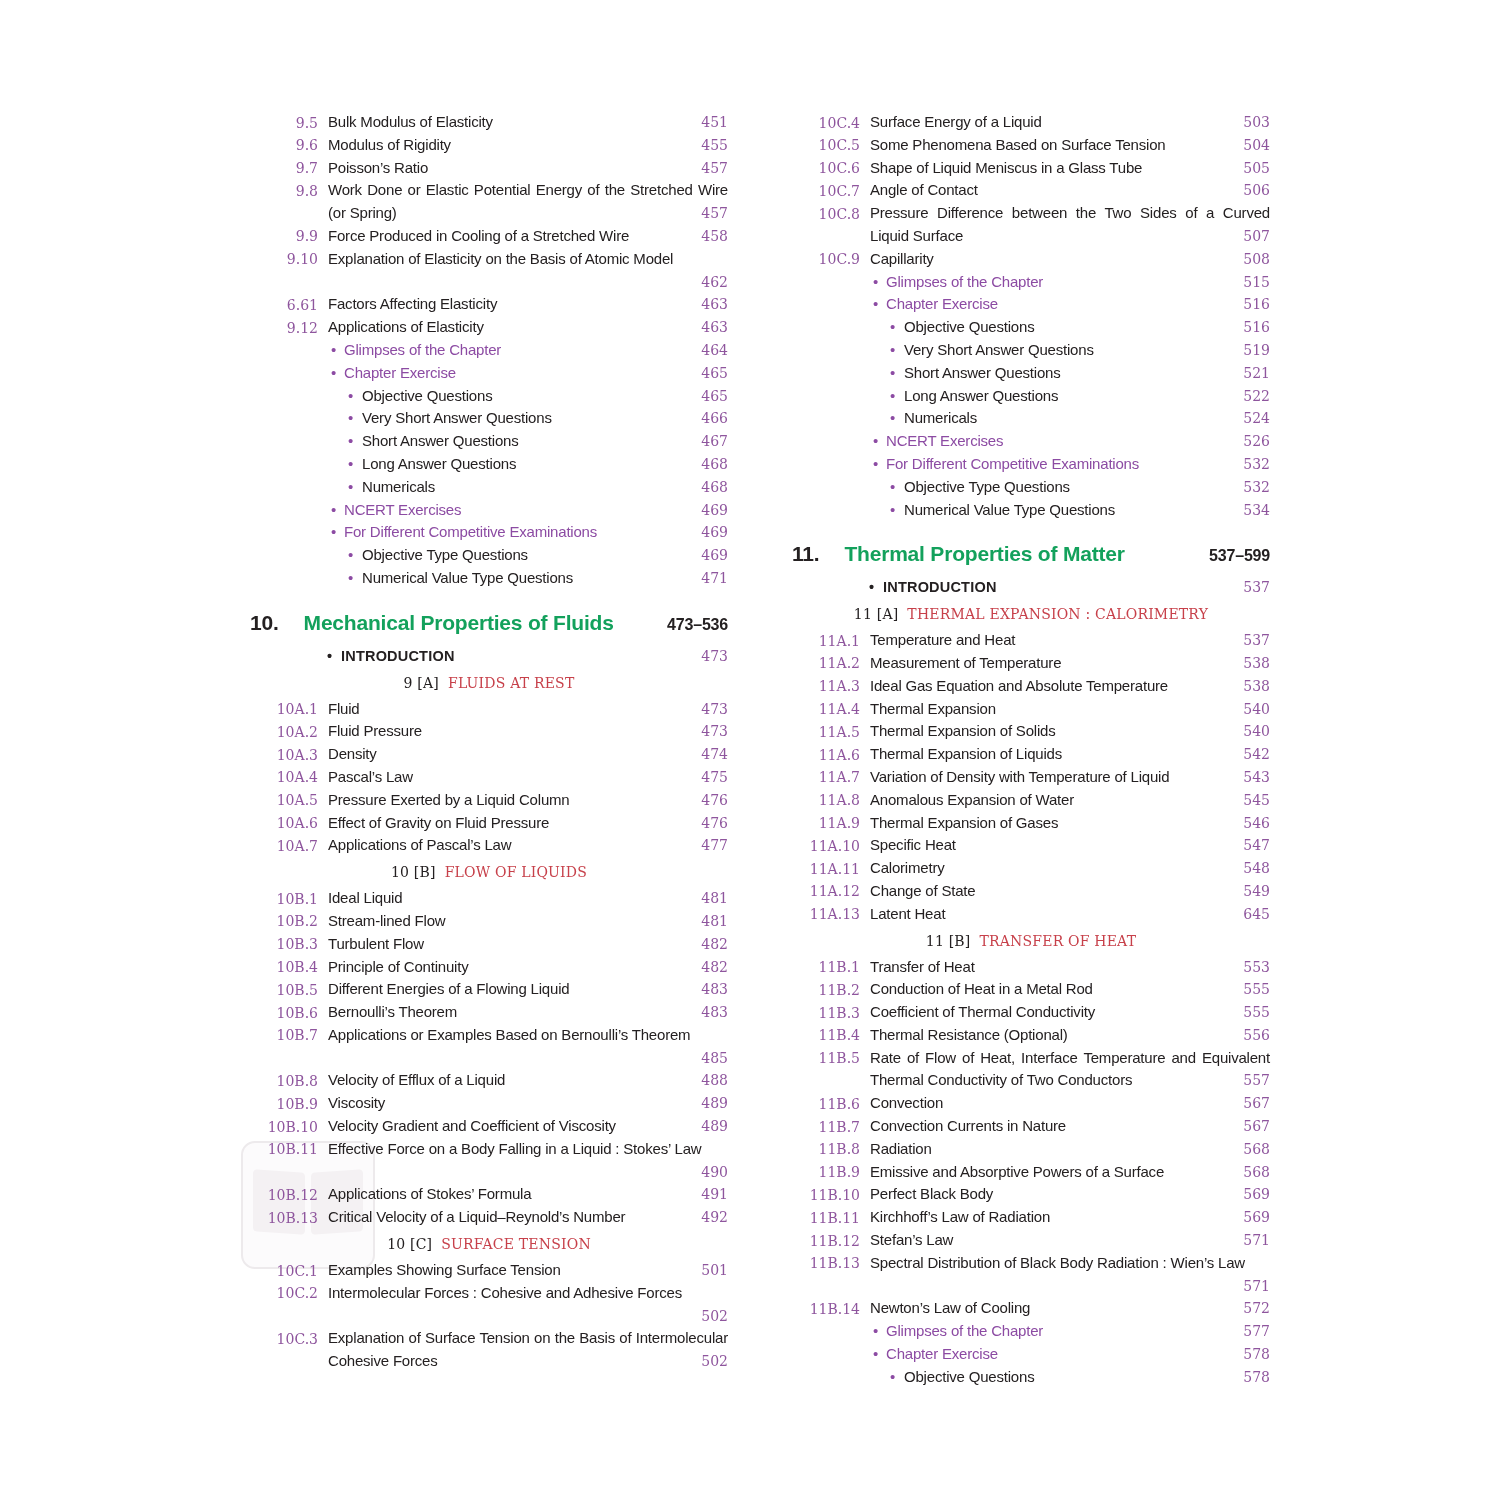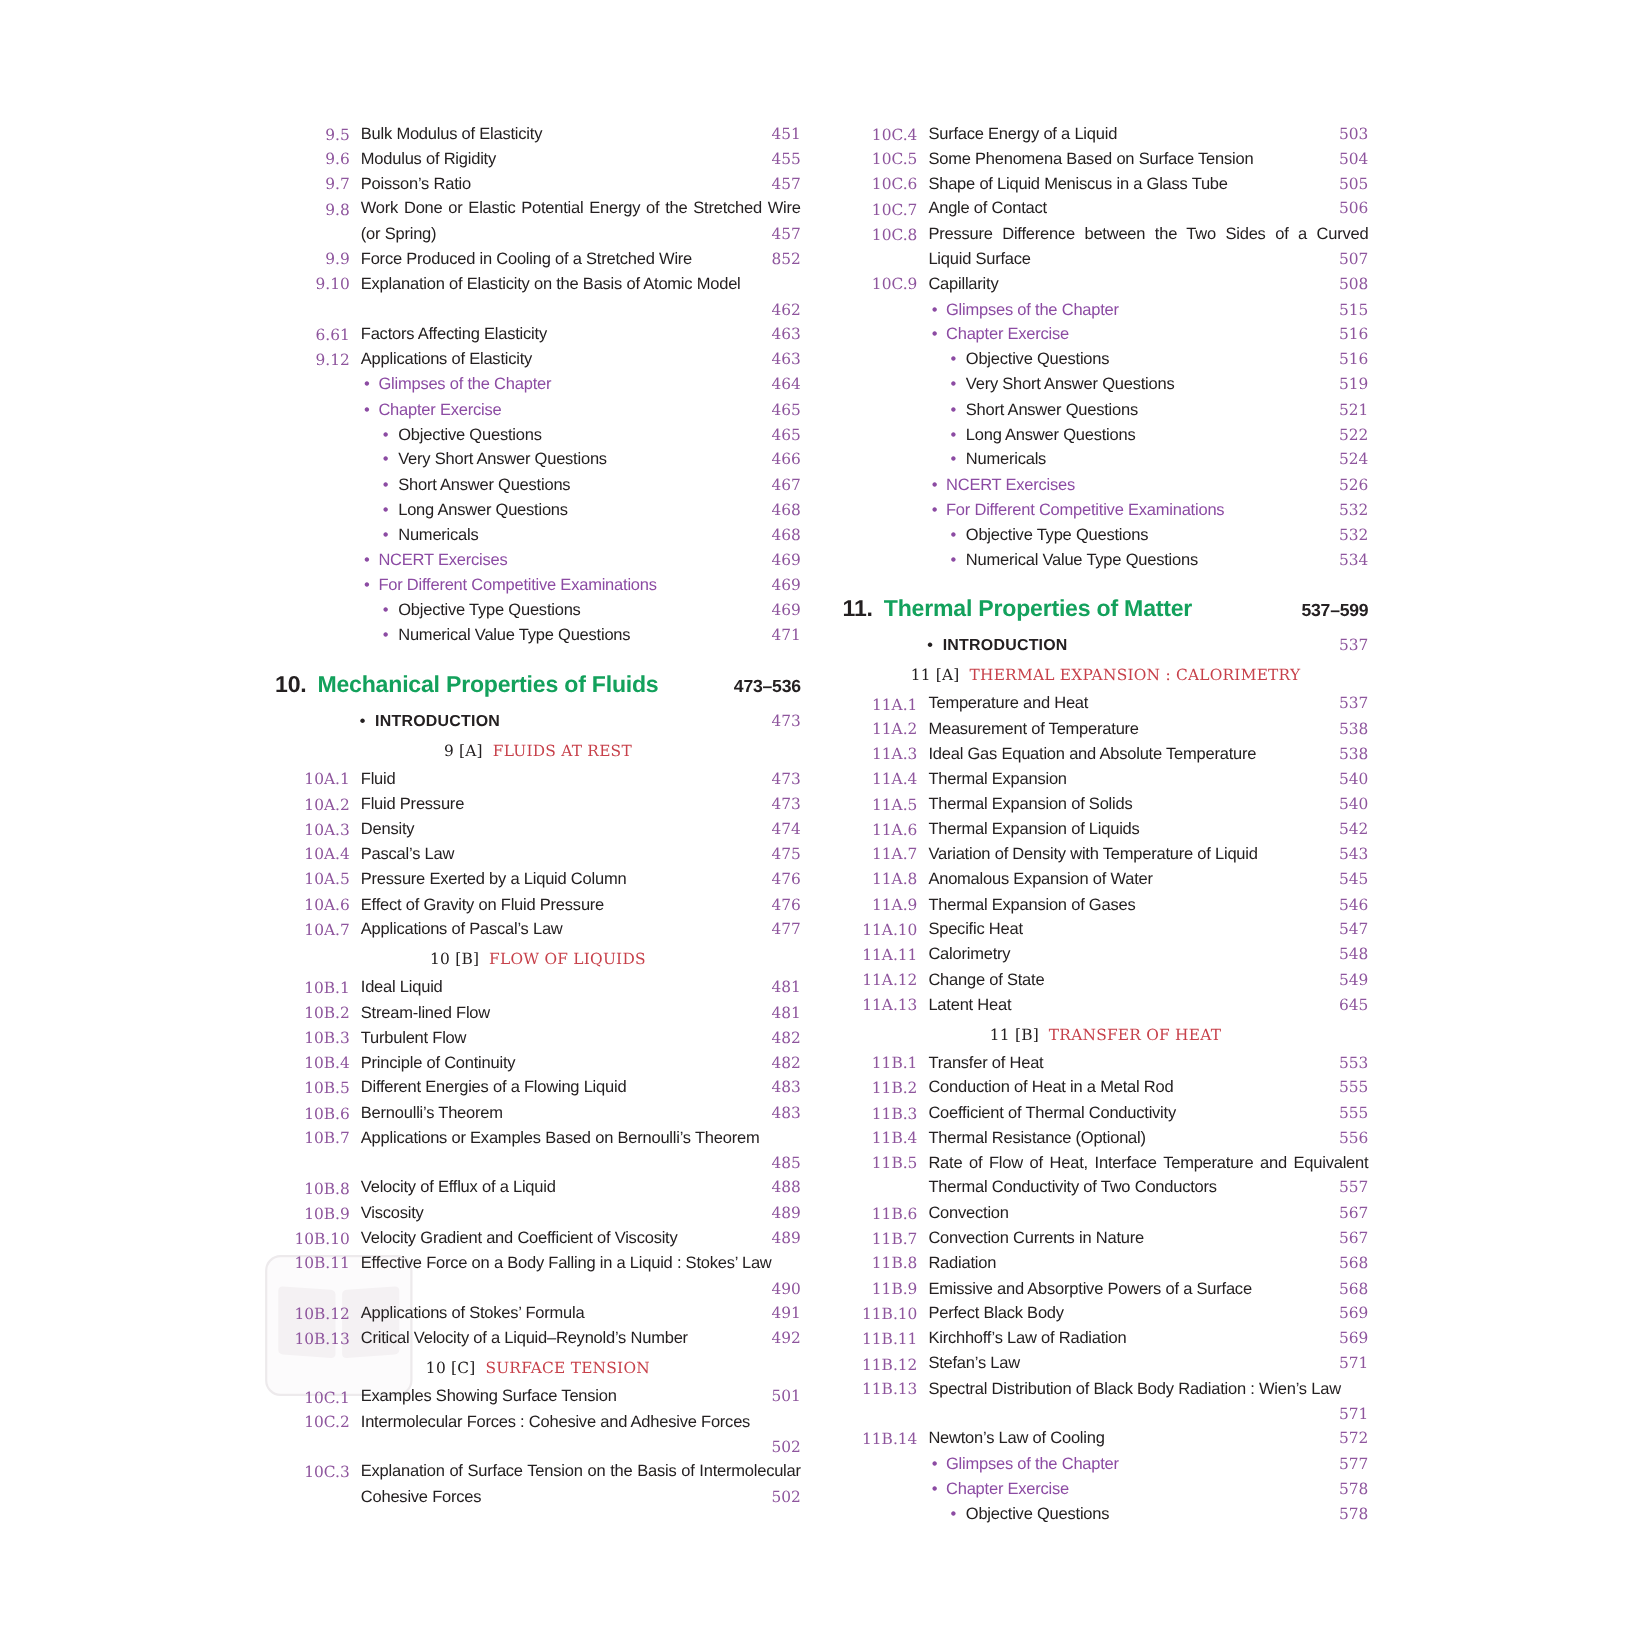--- a/index.html
+++ b/index.html
@@ -6,21 +6,21 @@
   body {
     width:1501px; height:1500px;
     background:#ffffff;
     font-family:"Liberation Sans", sans-serif;
     color:var(--ink, #242021);
     position:relative;
     overflow:hidden;
   }
   .col { position:absolute; top:111px; width:478px; z-index:1; }
   #col-left  { left:250px; }
-  #col-right { left:766px; }
+  #col-right { left:792px; }
 
   .row { position:relative; line-height:22.8px; font-size:15px; letter-spacing:-0.2px; }
 
   
   .row.entry { padding-left:78px; }
   .num {
     position:absolute; left:0; top:0.5px; width:68px; text-align:right;
     font-family:"DejaVu Serif", serif; font-size:14px; letter-spacing:0;
     color:var(--purple, #8e559d);
   }
@@ -52,21 +52,21 @@
   .row.intro::before {
     content:"\2022"; position:absolute; left:77px; top:0; color:var(--ink, #242021);
   }
 
   
   .row.chapter {
     display:flex; align-items:baseline;
     margin-top:18px; margin-bottom:6px;
     font-weight:bold; font-size:21px; line-height:29px; letter-spacing:-0.2px;
   }
-  .chnum { margin-right:10px; color:var(--ink, #242021); }
+  .chnum { margin-right:25px; color:var(--ink, #242021); }
   .chtitle { flex:1; color:var(--green, #13a15c); }
   .chpages { font-size:16px; color:var(--ink, #242021); }
 
   
   .row.part {
     text-align:center;
     font-family:"DejaVu Serif", serif;
     font-size:14px; line-height:28px; letter-spacing:0.2px;
     margin:1px 0;
   }
@@ -106,21 +106,21 @@
     <div class="row entry">
       <span class="num">9.7</span>
       <span class="txt">Poisson’s Ratio<span class="pg">457</span></span>
     </div>
     <div class="row entry">
       <span class="num">9.8</span>
       <span class="txt">Work Done or Elastic Potential Energy of the Stretched Wire (or Spring)<span class="pg">457</span></span>
     </div>
     <div class="row entry">
       <span class="num">9.9</span>
-      <span class="txt">Force Produced in Cooling of a Stretched Wire<span class="pg">852</span></span>
+      <span class="txt">Force Produced in Cooling of a Stretched Wire<span class="pg">458</span></span>
     </div>
     <div class="row entry">
       <span class="num">9.10</span>
       <span class="txt">Explanation of Elasticity on the Basis of Atomic Model<span class="pg pgb">462</span></span>
     </div>
     <div class="row entry">
       <span class="num">6.61</span>
       <span class="txt">Factors Affecting Elasticity<span class="pg">463</span></span>
     </div>
     <div class="row entry">

